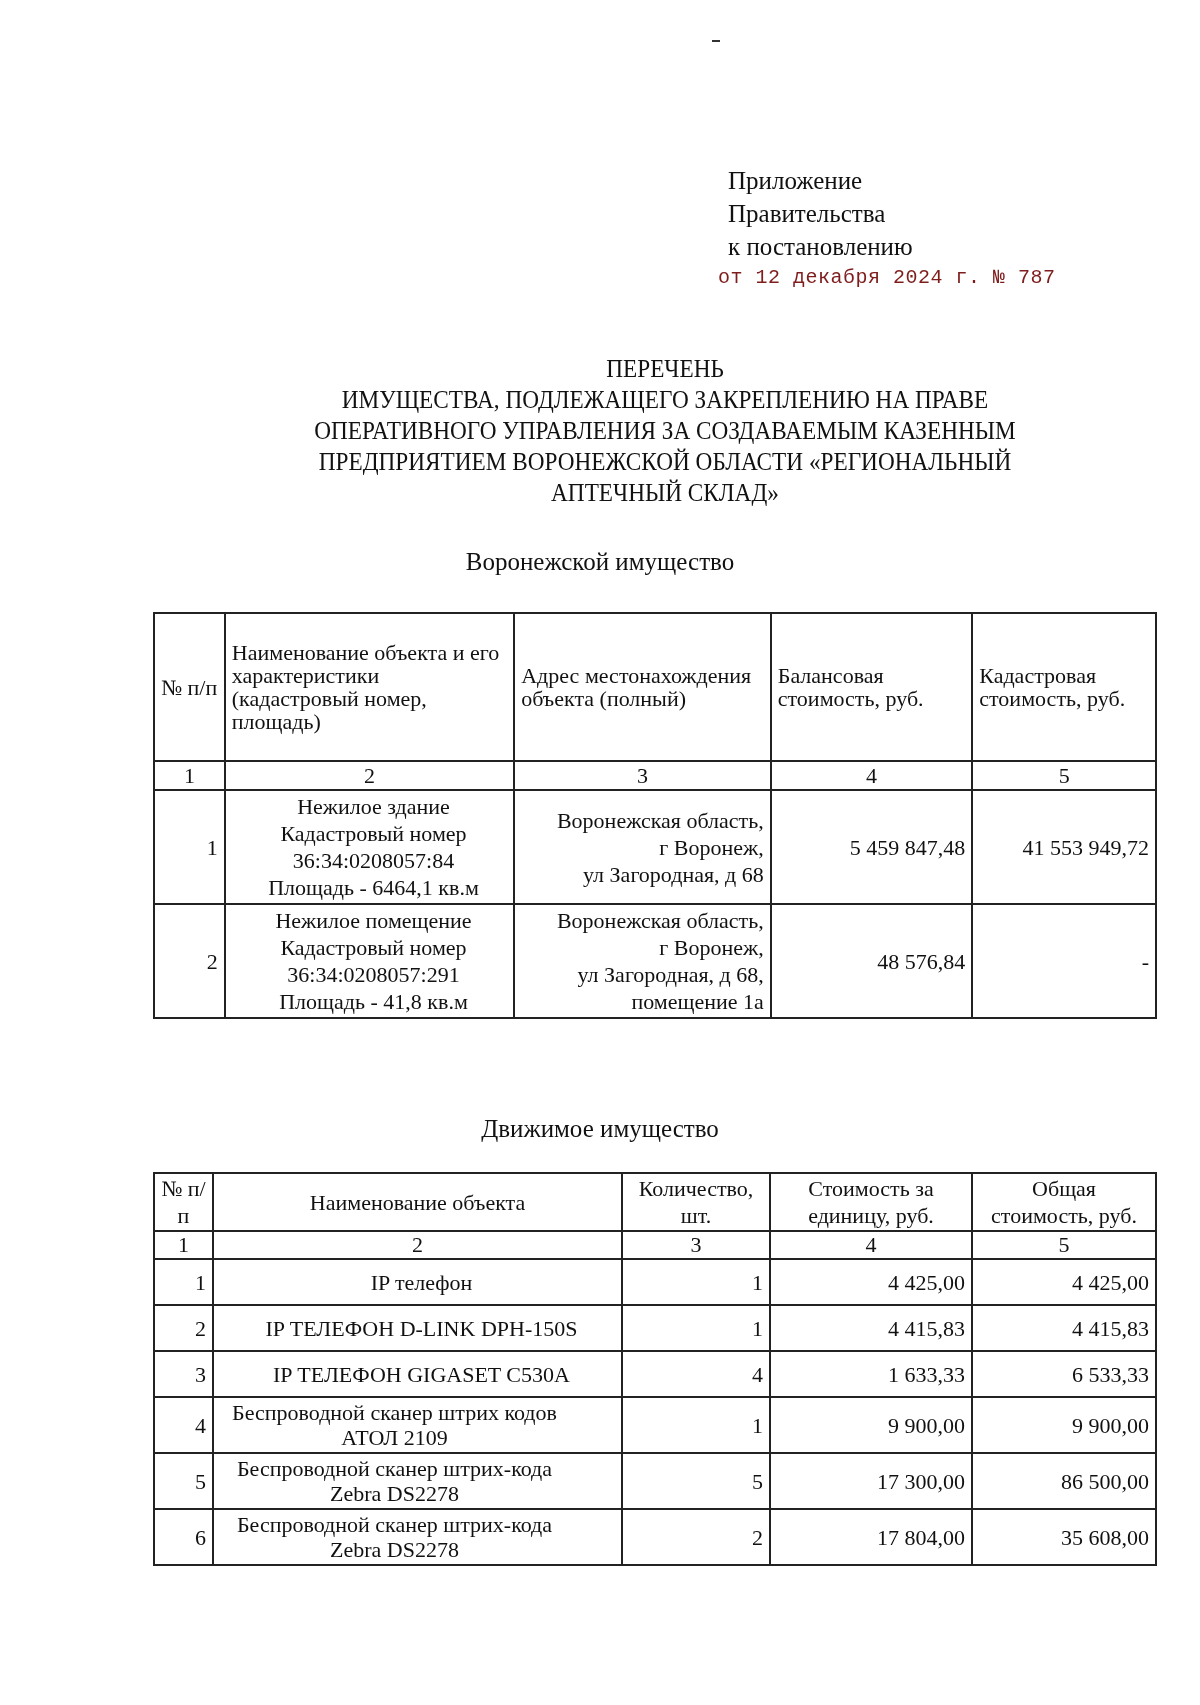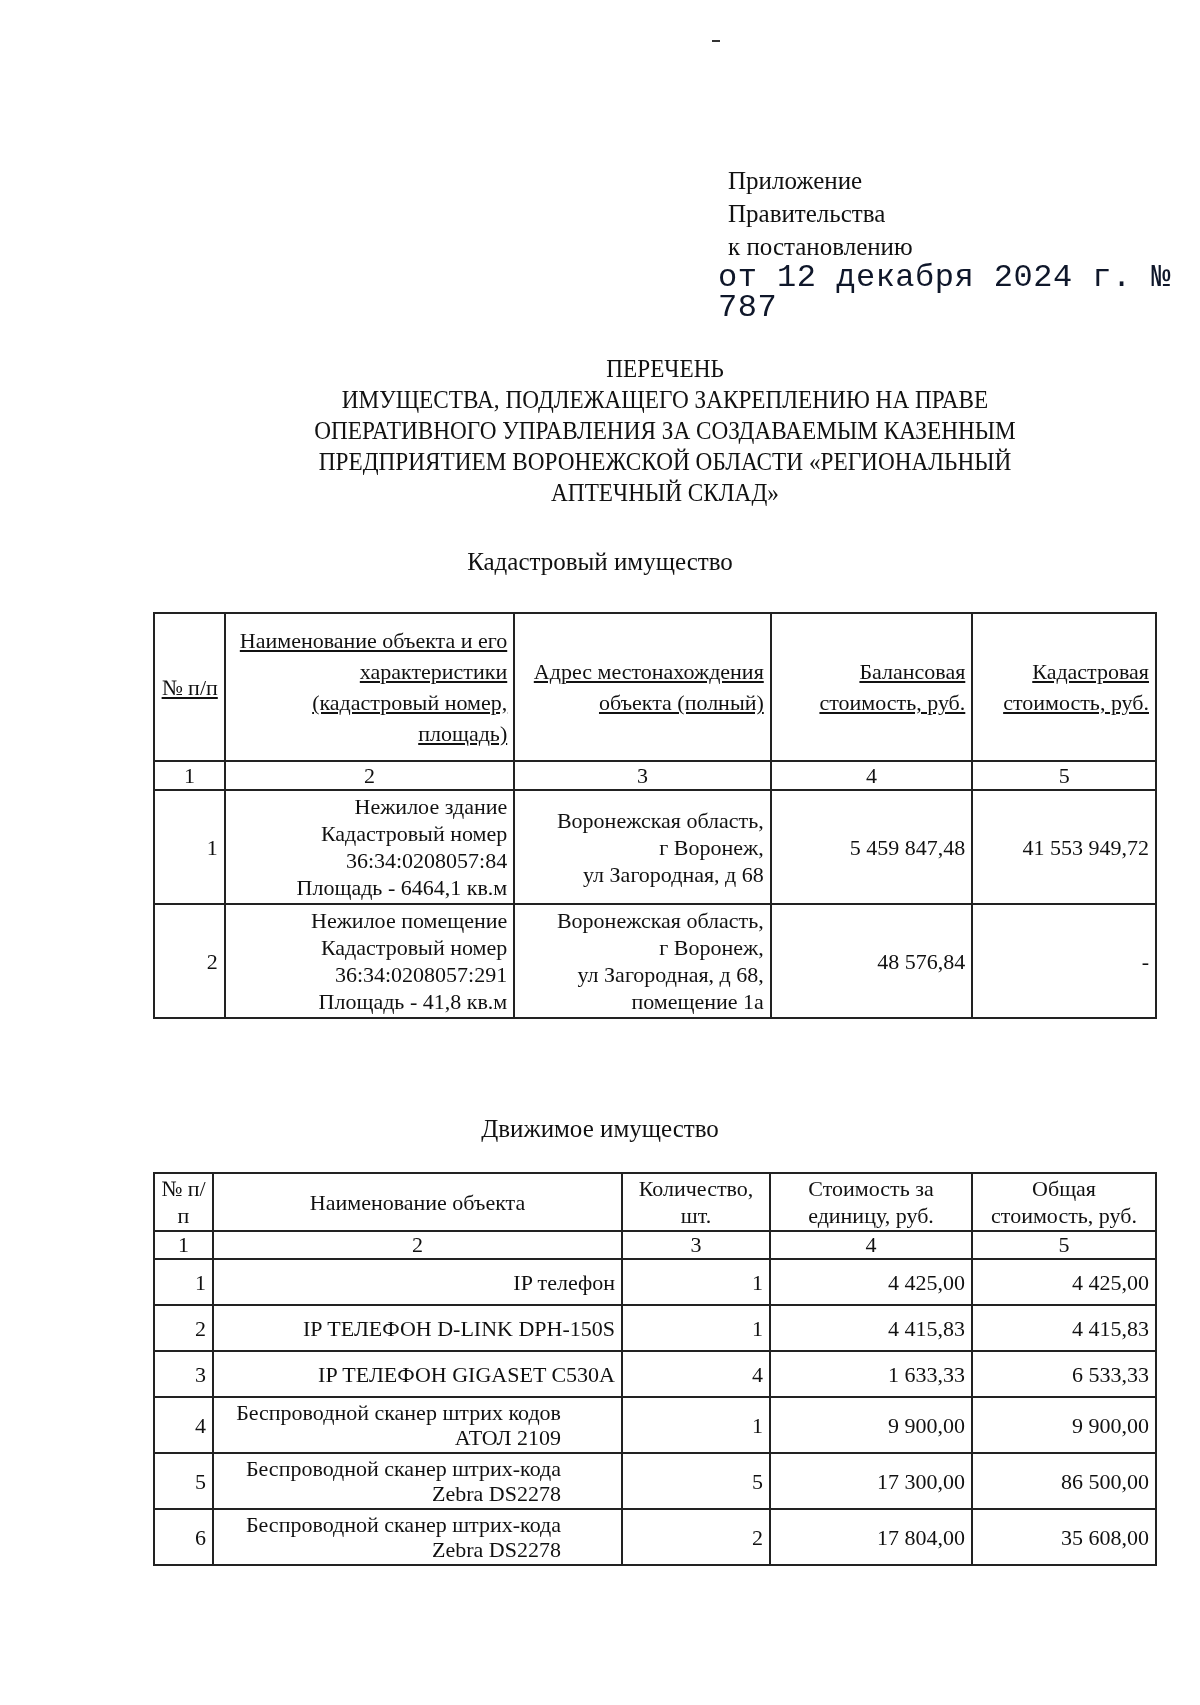--- a/index.html
+++ b/index.html
@@ -7,49 +7,49 @@
       width: 1200px; height: 1705px; position: relative; overflow: hidden;
       font-family: "Liberation Serif", "DejaVu Serif", serif; color: #111;
     }
     .dash { position: absolute; left: 712px; top: 40px; width: 8px; height: 2px; background: #333; }
     .appendix {
       position: absolute; left: 728px; top: 122px;
       font-size: 25px; line-height: 33px; margin-top: 42px;
     }
     .appendix .date {
       font-family: "Liberation Mono", "DejaVu Sans Mono", monospace;
-      font-size: 32px; line-height: 30px; margin-left: -10px; letter-spacing: 0.5px;
-      color: #0f172a;
+      font-size: 20px; line-height: 30px; margin-left: -10px; letter-spacing: 0.5px;
+      color: #7f1d1d;
     }
     .title {
       position: absolute; left: 200px; width: 930px; top: 353px;
       text-align: center; font-size: 25px; line-height: 31px;
       transform: scaleX(0.93); transform-origin: center top;
     }
     .section-title {
       position: absolute; width: 1200px; left: 66px; text-align: center;
       font-size: 25px;
     }
     .st1 { top: 548px; }
     .st2 { top: 1115px; }
     table { position: absolute; border-collapse: collapse; font-size: 22px; }
     td, th { border: 2px solid #222; padding: 0 6px; font-weight: normal; vertical-align: middle; }
     #t1 { left: 153px; top: 612px; width: 1004px; }
-    #t1 th { height: 146px; line-height: 31px; text-align: right; text-decoration: underline; }
+    #t1 th { height: 146px; line-height: 23px; text-align: left; }
     #t1 .numrow td { height: 27px; text-align: center; line-height: 26px; }
     #t1 .row td { height: 112px; line-height: 27px; }
     #t1 .total td { height: 62px; }
     #t2 { left: 153px; top: 1172px; width: 1004px; }
     #t2 th { height: 56px; line-height: 27px; text-align: center; }
     #t2 .numrow td { height: 26px; text-align: center; line-height: 24px; }
     #t2 .row td { height: 44px; line-height: 25px; }
     #t2 .row.tall td { height: 54px; }
     .c { text-align: right; }
     .r { text-align: right; padding-right: 10px; }
-    .l { text-align: right; padding-left: 14px; }
+    .l { text-align: center; padding-left: 14px; }
   </style>
 </head>
 <body>
 
 <div class="dash"></div>
 
 <div class="appendix">
   <div>Приложение</div>
   <div>Правительства</div>
   <div>к постановлению</div>
@@ -57,21 +57,21 @@
 </div>
 
 <div class="title">
   <div>ПЕРЕЧЕНЬ</div>
   <div>ИМУЩЕСТВА, ПОДЛЕЖАЩЕГО ЗАКРЕПЛЕНИЮ НА ПРАВЕ</div>
   <div>ОПЕРАТИВНОГО УПРАВЛЕНИЯ ЗА СОЗДАВАЕМЫМ КАЗЕННЫМ</div>
   <div>ПРЕДПРИЯТИЕМ ВОРОНЕЖСКОЙ ОБЛАСТИ «РЕГИОНАЛЬНЫЙ</div>
   <div>АПТЕЧНЫЙ СКЛАД»</div>
 </div>
 
-<div class="section-title st1" style="left:0;">Кадастровый имущество</div>
+<div class="section-title st1" style="left:0;">Воронежской имущество</div>
 
 <table id="t1">
   <colgroup>
     <col style="width:71px">
       <col style="width:290px">
       <col style="width:257px">
       <col style="width:202px">
       <col style="width:184px">
   </colgroup>
   <tbody>

